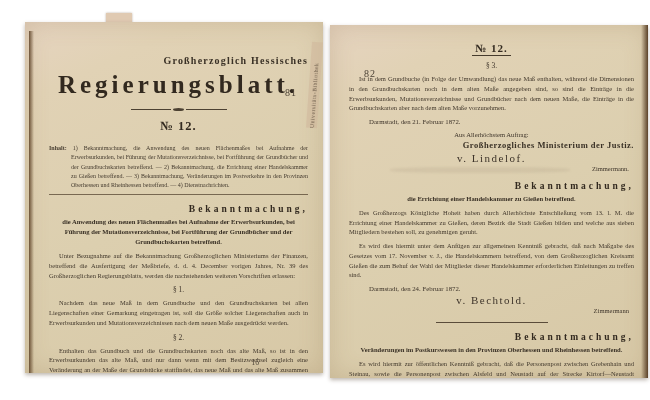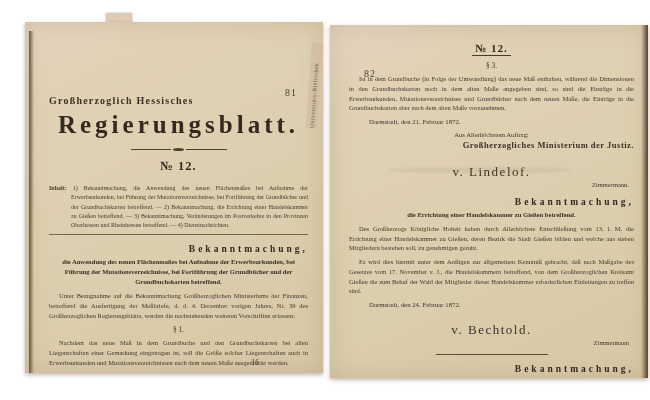--- a/index.html
+++ b/index.html
@@ -16,21 +16,21 @@
         background:linear-gradient(90deg,rgba(88,60,33,.85),rgba(88,60,33,0));}
   .page-right::after{content:"";position:absolute;right:0;top:0;bottom:0;width:7px;
         background:linear-gradient(270deg,rgba(78,52,28,.9),rgba(78,52,28,0));}
   .page-tab{position:absolute;left:106px;top:13px;width:26px;height:14px;background:#e0cab2;
         box-shadow:0 0 2px rgba(90,60,30,.4);}
 
   .pagenum{position:absolute;font-size:10px;color:#4a4034;letter-spacing:1px;margin-top:21px;}
   .pagenum-left{right:26px;top:44px;}
   .pagenum-right{left:34px;top:22px;}
 
-  .masthead-small{text-align:left;font-weight:bold;font-size:10px;letter-spacing:1.2px;color:#3a3126;margin-top:40px;}
+  .masthead-small{text-align:right;font-weight:bold;font-size:10px;letter-spacing:1.2px;color:#3a3126;}
   .masthead-large{text-align:center;font-weight:bold;font-size:25px;letter-spacing:4px;margin-top:5px;color:#32291f;}
   .rule-ornament{display:flex;align-items:center;justify-content:center;margin:9px auto 0;width:96px;}
   .rule-ornament .rl{flex:1;height:1px;background:#4c4132;}
   .rule-ornament .diamond{width:11px;height:3px;background:#4c4132;border-radius:50%;margin:0 2px;}
 
   .issue{text-align:center;font-weight:bold;font-size:12.5px;margin-top:8px;letter-spacing:1px;color:#332a20;}
   .issue-right{text-align:center;margin-top:2px;}
   .issue-right span{display:inline-block;font-weight:bold;font-size:11px;letter-spacing:1px;
         border-bottom:1px solid #463b2d;padding:0 3px 1px;color:#332a20;}
   .dateline-center{text-align:center;font-size:9px;margin-top:9px;letter-spacing:.5px;}
@@ -40,21 +40,21 @@
         border-bottom:1px solid rgba(85,70,50,.75);}
   .inhalt-label{font-weight:bold;}
 
   .notice-heading{text-align:right;font-weight:bold;font-size:9.5px;letter-spacing:3px;margin-top:9px;color:#32291f;}
   .notice-subtitle{text-align:center;font-weight:bold;font-size:6.6px;line-height:1.5;margin-top:3px;color:#3a3126;}
   .body-par{font-size:6.5px;line-height:1.5;text-align:justify;text-indent:10px;margin-top:4px;color:#42382c;}
   .section-label{text-align:center;font-size:7.5px;margin-top:5px;}
   .date-left{font-size:6.8px;margin-top:5px;margin-left:20px;}
   .auftrag{text-align:center;font-size:6.6px;margin-top:6px;}
   .ministry{text-align:right;font-size:8.5px;margin-top:2px;letter-spacing:.5px;font-weight:bold;color:#3a3126;}
-  .signature{text-align:center;font-size:13px;margin-top:14px;letter-spacing:1.5px;}
+  .signature{text-align:center;font-size:11px;margin-top:2px;letter-spacing:1.5px;}
   .countersign{text-align:right;font-size:6.5px;margin-top:1px;padding-right:5px;}
   .hr-divider{width:112px;border-top:1px solid #5a4c3a;margin:8px auto 0;}
   .footer-num{position:absolute;bottom:6px;left:76%;font-size:7.5px;color:#4a4034;}
 
   .stamp{position:absolute;right:3px;top:20px;width:11px;height:86px;
         background:rgba(208,182,154,.55);transform:rotate(4deg);display:flex;justify-content:center;}
   .stamp span{writing-mode:vertical-rl;transform:rotate(180deg);font-size:5.5px;letter-spacing:.6px;
         color:rgba(80,65,50,.8);filter:blur(.3px);white-space:nowrap;}
 
   .smudge{position:absolute;background:rgba(120,100,80,.10);filter:blur(1.2px);border-radius:40%;}

